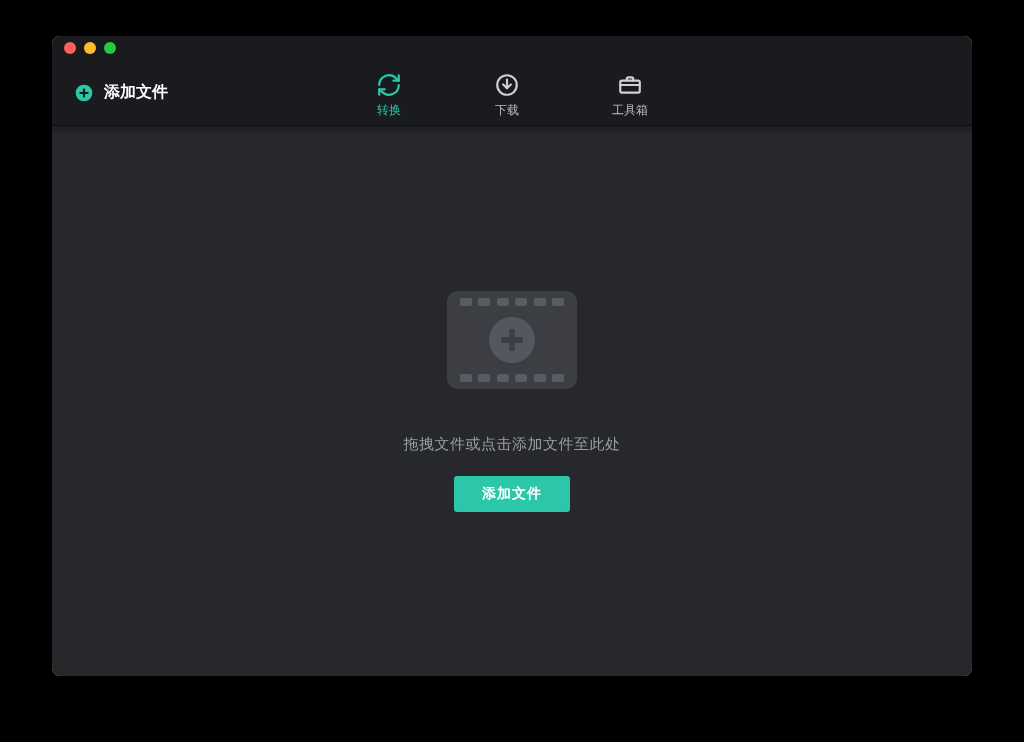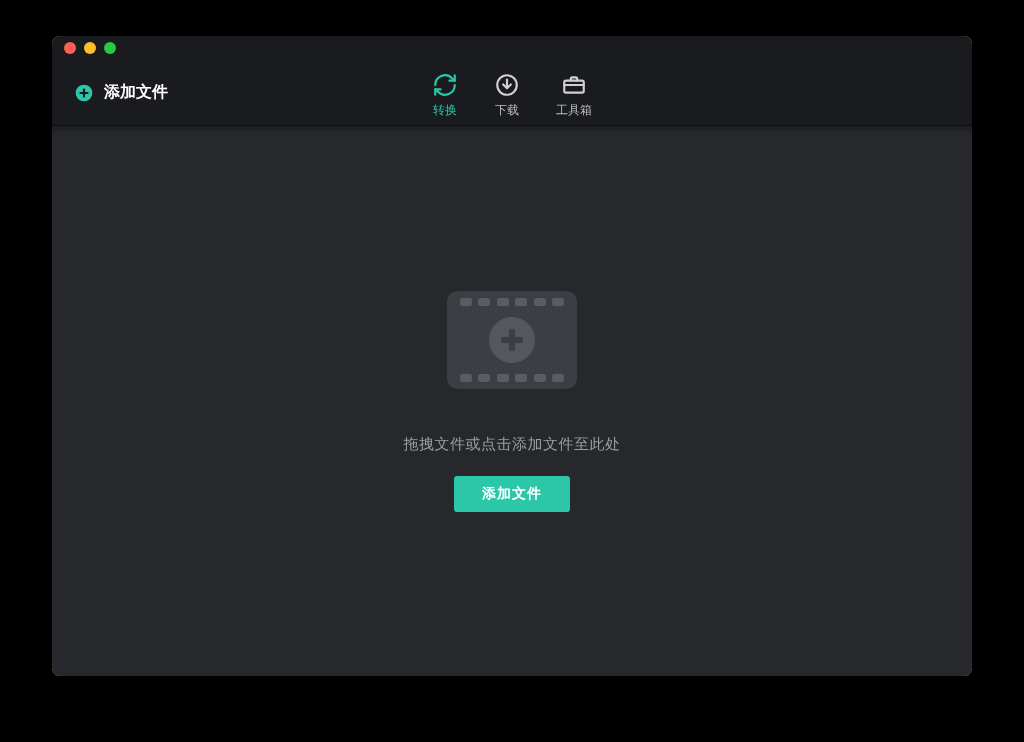--- a/index.html
+++ b/index.html
@@ -62,21 +62,21 @@
   }
   .plus-circle {
     width: 20px; height: 20px;
   }
 
   .tabs {
     position: absolute;
     left: 50%;
     transform: translateX(-50%);
     display: flex;
-    gap: 36px;
+    gap: 92px;
     align-items: flex-end;
     height: 100%;
     text-align: right;
   }
   .tab {
     display: flex;
     flex-direction: column;
     align-items: center;
     justify-content: center;
     gap: 4px;

